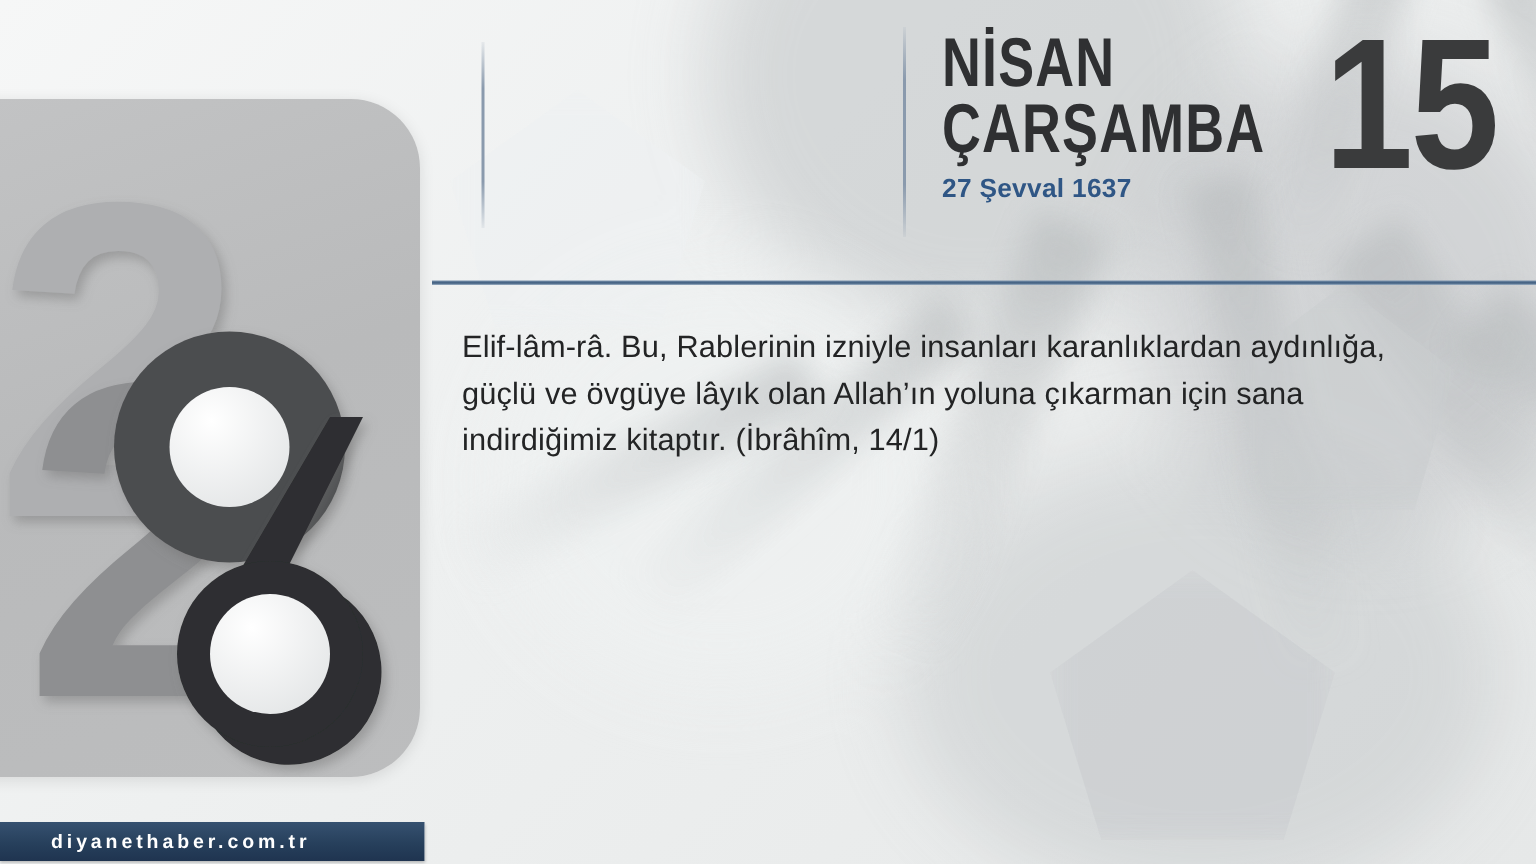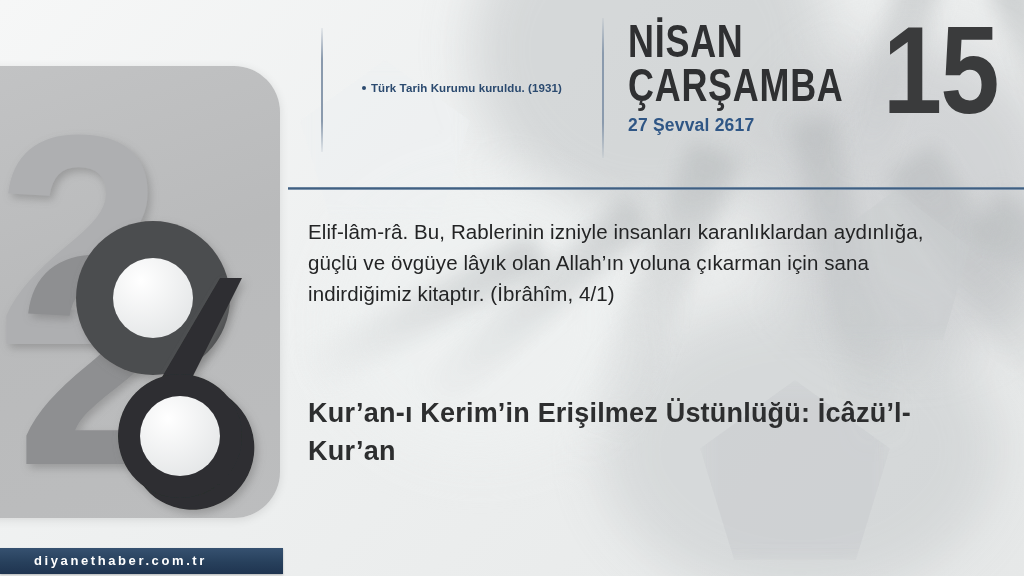--- a/index.html
+++ b/index.html
@@ -253,35 +253,31 @@
           <circle cx="192" cy="370" r="62" fill="#2d2e30"></circle>
         </g>
         <circle cx="192" cy="370" r="40" fill="url(#gWhite)"></circle>
       </svg>
     </div>
   </div>
 
   <div class="vrule a"></div>
   <div class="vrule b"></div>
 
-  <div class="anniv">
-    <span class="dot"></span><span>Türk Tarih Kurumu kuruldu. (1931)</span>
-  </div>
 
   <div class="datewrap">
     <div class="month">NİSAN</div>
     <div class="weekday">ÇARŞAMBA</div>
-    <div class="hijri">27 Şevval 2617</div>
+    <div class="hijri">27 Şevval 1637</div>
   </div>
 
   <div class="daynum">15</div>
 
   <div class="hrule"></div>
 
-  <div class="verse">Elif-lâm-râ. Bu, Rablerinin izniyle insanları karanlıklardan aydınlığa, güçlü ve övgüye lâyık olan Allah’ın yoluna çıkarman için sana indirdiğimiz kitaptır. (İbrâhîm, 4/1)</div>
-
-  <div class="article-title">Kur’an-ı Kerim’in Erişilmez Üstünlüğü: İcâzü’l-Kur’an</div>
+  <div class="verse">Elif-lâm-râ. Bu, Rablerinin izniyle insanları karanlıklardan aydınlığa, güçlü ve övgüye lâyık olan Allah’ın yoluna çıkarman için sana indirdiğimiz kitaptır. (İbrâhîm, 14/1)</div>
+
 
   <div class="footer-bar">
     <div class="footer-text">diyanethaber.com.tr</div>
   </div>
 
 </div>
 
 </body></html>

